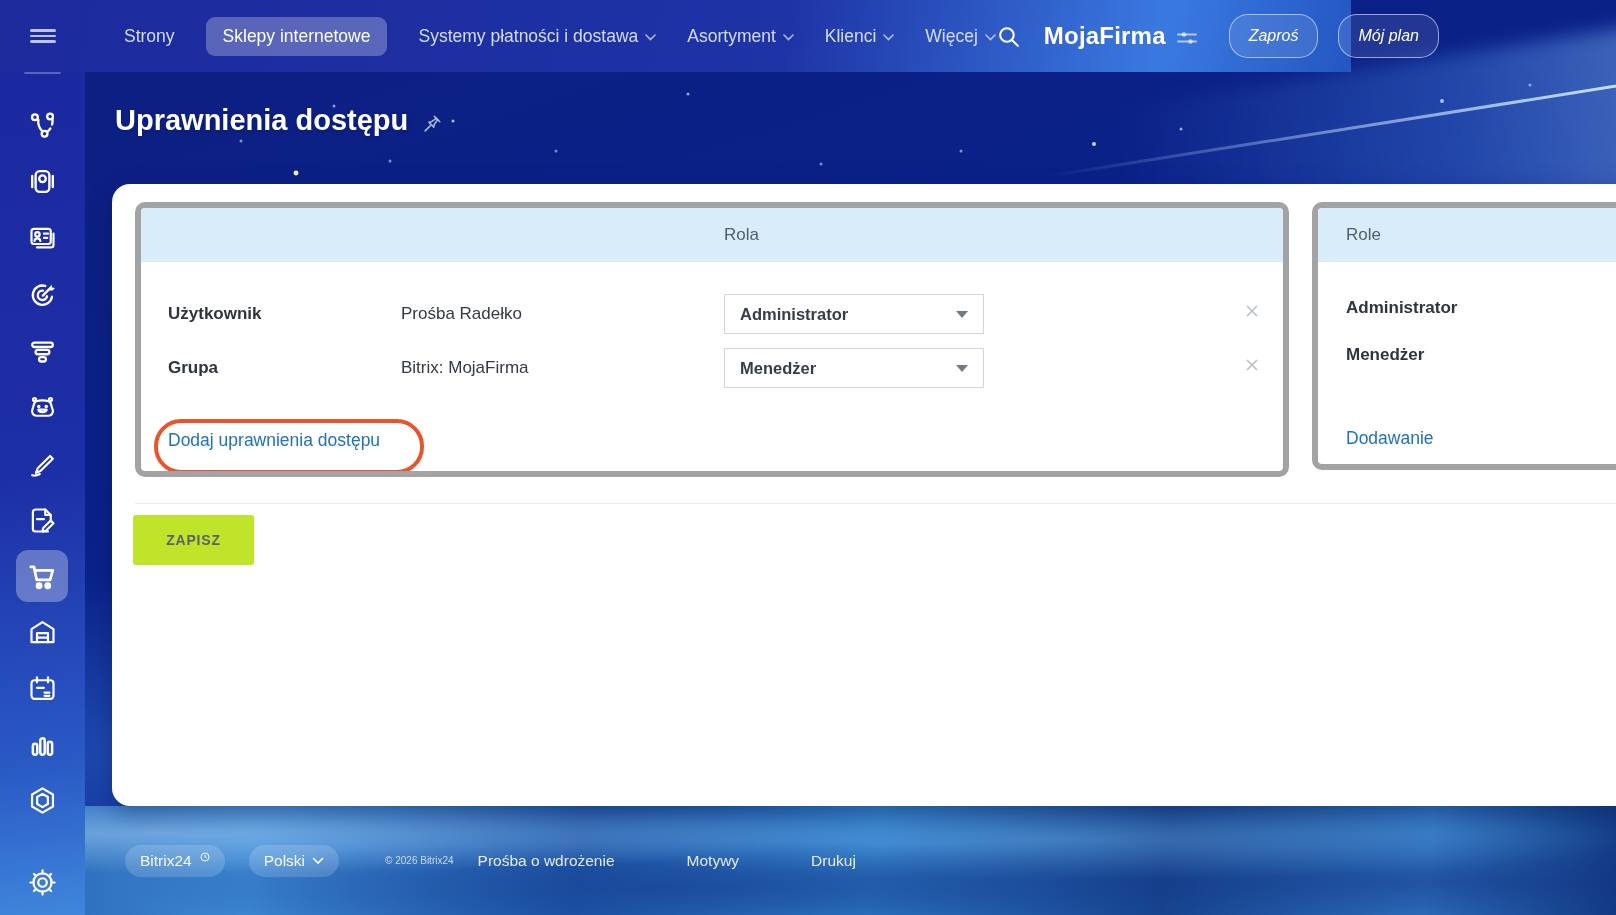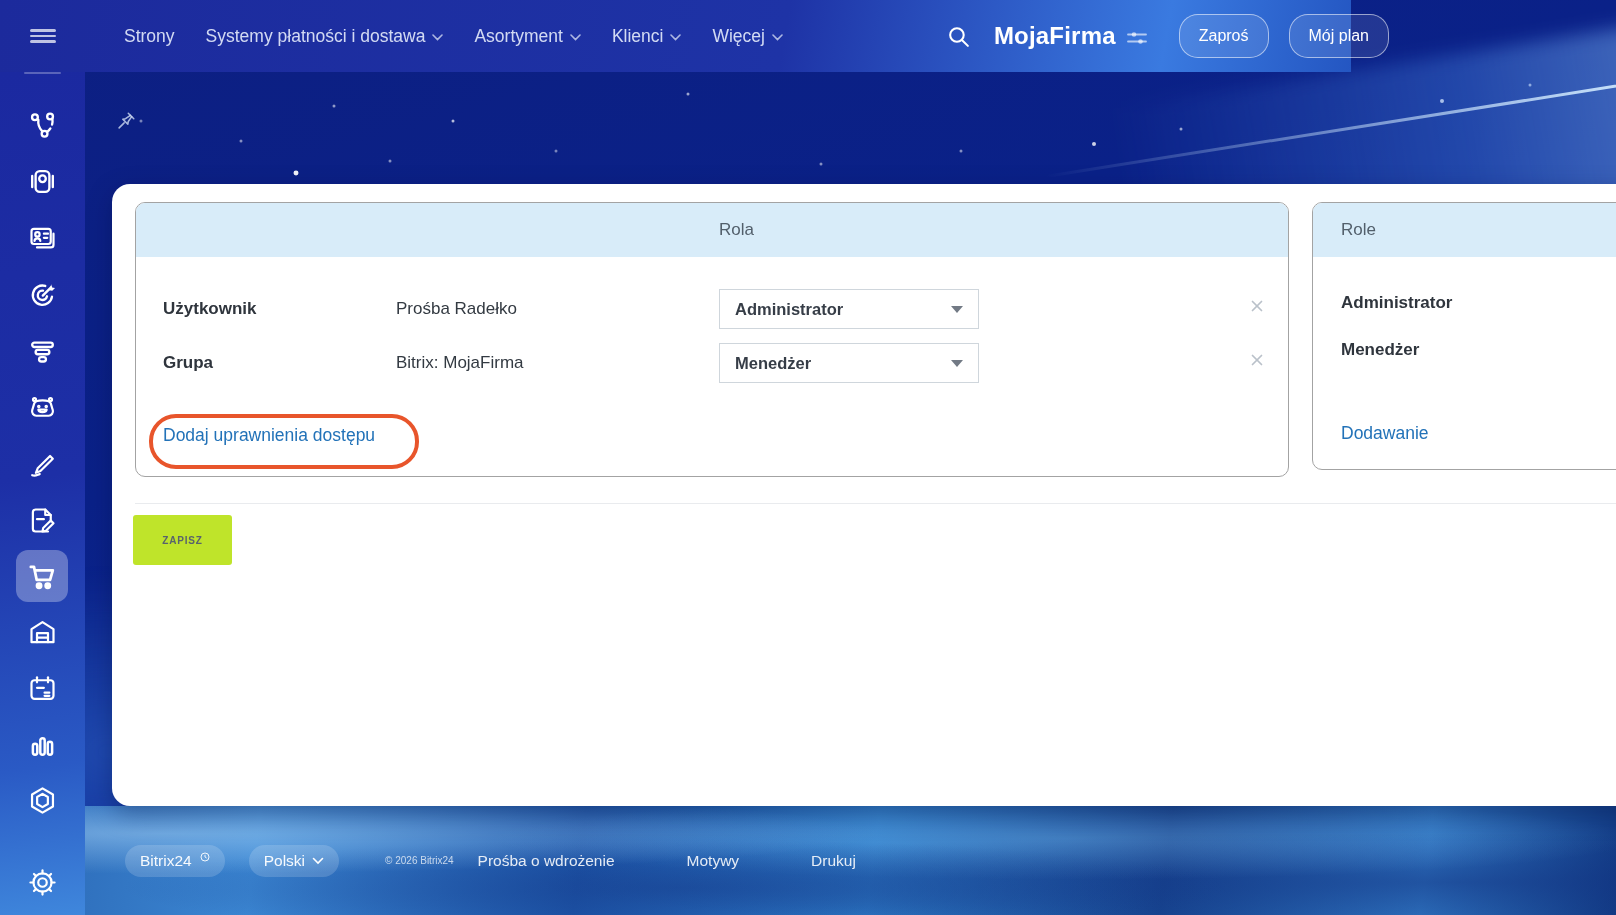--- a/index.html
+++ b/index.html
@@ -40,42 +40,42 @@
   .burger span { display:block; width:26px; height:2.6px; background:rgba(255,255,255,.72); border-radius:2px; margin:2.8px 0; }
   .nav { display:flex; align-items:center; gap:31px; margin-left:39px; white-space:nowrap; }
   .nav-item { color:rgba(226,232,250,.92); font-size:17.5px; display:flex; align-items:center; gap:7px; cursor:pointer; }
   .nav-item.active { background:rgba(255,255,255,.27); border-radius:9px; padding:9px 17px; color:#fff; }
   .chev { width:11px; height:7px; opacity:.75; margin-top:2px; }
   .right-cluster { margin-left:auto; display:flex; align-items:center; }
   .search-btn { margin-right:23px; cursor:pointer; display:flex; }
   .brand { color:#fff; font-size:24px; font-weight:bold; letter-spacing:.2px; cursor:pointer; }
   .sliders-btn { margin:4px 0 0 10px; cursor:pointer; display:flex; }
   .pill-btn { border:1px solid rgba(255,255,255,.55); background:rgba(255,255,255,.10); color:#fff;
-    font-size:16px; padding:12px 19px; border-radius:19px; cursor:pointer; white-space:nowrap; }
+    font-size:16px; padding:12px 19px; border-radius:19px; cursor:pointer; white-space:nowrap;font-style:italic; }
   .pill-invite { margin-left:31px; }
   .pill-plan { margin-left:20px; margin-right:-38px; }
 
   
   .sidebar { position:absolute; left:0; top:72px; width:85px; height:843px; z-index:20;
     background:linear-gradient(172deg,#1b29a0 0%,#1d2fa6 48%,#2a5ac5 82%,#3f87dc 100%); }
   .sb-divider { position:absolute; top:0px; left:24px; width:37px; height:2px; background:rgba(255,255,255,.28); border-radius:2px; }
   .sicon { position:absolute; left:42px; transform:translate(-50%,-50%); width:52px; height:52px;
     display:flex; align-items:center; justify-content:center; cursor:pointer; border-radius:12px; }
   .sicon.active { background:rgba(255,255,255,.30); }
   .sicon svg { width:33px; height:33px; }
 
   
   .page-title-row { position:absolute; left:115px; top:104px; z-index:10; display:flex; align-items:center; gap:13px; }
   .page-title { color:#fff; font-size:29px; font-weight:bold; text-shadow:0 1px 3px rgba(0,20,80,.4); }
   .pin-btn { display:flex; cursor:pointer; margin-top:6px; }
 
   .main-card { position:absolute; left:112px; top:184px; width:1540px; height:622px; z-index:10;
     background:#fff; border-radius:18px; box-shadow:0 8px 24px rgba(3,15,64,.35); }
 
-  .panel { position:absolute; border:1px solid #a3a3a3; border-radius:10px; background:#fff; overflow:hidden; }
+  .panel { position:absolute; border:6px solid #a3a3a3; border-radius:10px; background:#fff; overflow:hidden; }
   .panel-a { left:23px; top:18px; width:1154px; height:275px; }
   .panel-b { left:1200px; top:18px; width:430px; height:268px; }
   .panel-header { height:54px; background:#d8ecf9; position:relative; }
   .panel-header span { position:absolute; top:17px; font-size:17px; color:#525f6b; }
   .ph-rola span { left:583px; }
   .ph-role span { left:28px; }
 
   .prow-label { position:absolute; left:27px; font-size:17px; font-weight:bold; color:#2f353d; }
   .prow-name  { position:absolute; left:260px; font-size:17px; color:#333a42; }
   .pselect { position:absolute; left:583px; width:260px; height:40px; background:#fff; border:1px solid #cfd6dc;
@@ -85,22 +85,22 @@
   .pclose { position:absolute; right:22px; cursor:pointer; display:flex; padding:2px; }
 
   .add-link { position:absolute; left:27px; top:222px; font-size:17.5px; color:#2272b8; cursor:pointer; }
   .annotation { position:absolute; left:13px; top:211px; width:270px; height:55px; border:4.5px solid #e8552b;
     border-radius:27px; pointer-events:none; }
 
   .roles-item { position:absolute; left:28px; font-size:17px; font-weight:bold; color:#2f353d; }
   .roles-add { position:absolute; left:28px; top:220px; font-size:17.5px; color:#2272b8; cursor:pointer; }
 
   .card-divider { position:absolute; left:23px; right:0; top:319px; border-top:1px solid #e9ebee; }
-  .save-btn { position:absolute; left:21px; top:331px; width:99px; height:50px; background:#bfe42a; border:none;
-    border-radius:3px; font-family:"Liberation Sans",sans-serif; font-size:10px; font-weight:bold;
+  .save-btn { position:absolute; left:21px; top:331px; width:121px; height:50px; background:#bfe42a; border:none;
+    border-radius:3px; font-family:"Liberation Sans",sans-serif; font-size:14px; font-weight:bold;
     letter-spacing:.8px; color:#59636c; cursor:pointer; }
 
   
   .footer { position:absolute; left:85px; top:806px; width:1368px; height:109px; z-index:15;
     display:flex; align-items:center; padding-left:40px; gap:24px; }
   .f-pill { background:rgba(255,255,255,.16); border-radius:18px; padding:7px 15px; color:rgba(255,255,255,.95);
     font-size:15.5px; cursor:pointer; display:flex; align-items:center; gap:7px; }
   .f-sup { margin:-8px 0 0 1px; display:flex; }
   .f-copy { color:rgba(255,255,255,.72); font-size:10px; margin-left:22px; }
   .f-link { color:rgba(255,255,255,.88); font-size:15.5px; cursor:pointer;margin-left:48px; }
@@ -120,20 +120,23 @@
   <div class="burger">
       <div>
         <span></span>
         <span></span>
         <span></span>
       </div>
     </div>
   <div class="nav">
     <div class="nav-item">
         <span>Strony</span>
+      </div>
+    <div class="nav-item active">
+        <span>Sklepy internetowe</span>
       </div>
     <div class="nav-item">
         <span>Systemy płatności i dostawa</span>
       <svg class="chev" viewBox="0 0 11 7">
           <polyline points="1,1 5.5,5.5 10,1" fill="none" stroke="#dfe5f7" stroke-width="1.6" stroke-linecap="round"></polyline>
         </svg>
       </div>
     <div class="nav-item">
         <span>Asortyment</span>
       <svg class="chev" viewBox="0 0 11 7">
@@ -290,20 +293,21 @@
         <line x1="18.6" y1="12" x2="20.8" y2="12"></line>
         <line x1="5.8" y1="5.8" x2="7.3" y2="7.3"></line>
         <line x1="16.7" y1="16.7" x2="18.2" y2="18.2"></line>
         <line x1="18.2" y1="5.8" x2="16.7" y2="7.3"></line>
         <line x1="7.3" y1="16.7" x2="5.8" y2="18.2"></line>
       </svg>
   </div>
 </div>
 
 <div class="page-title-row">
+  <span class="page-title">Uprawnienia dostępu</span>
   <span class="pin-btn">
     <svg width="22" height="22" viewBox="0 0 24 24" fill="none" stroke="rgba(210,222,245,.8)" stroke-width="1.7" stroke-linecap="round" stroke-linejoin="round">
         <path d="M14.5 3.5 L20.5 9.5"></path>
         <path d="M16.8 5.8 L11.5 9.5 L8.5 10 L14 15.5 L14.5 12.5 L18.2 7.2"></path>
         <path d="M10 14 L4.5 19.5"></path>
       </svg>
   </span>
 </div>
 
 <div class="main-card">

